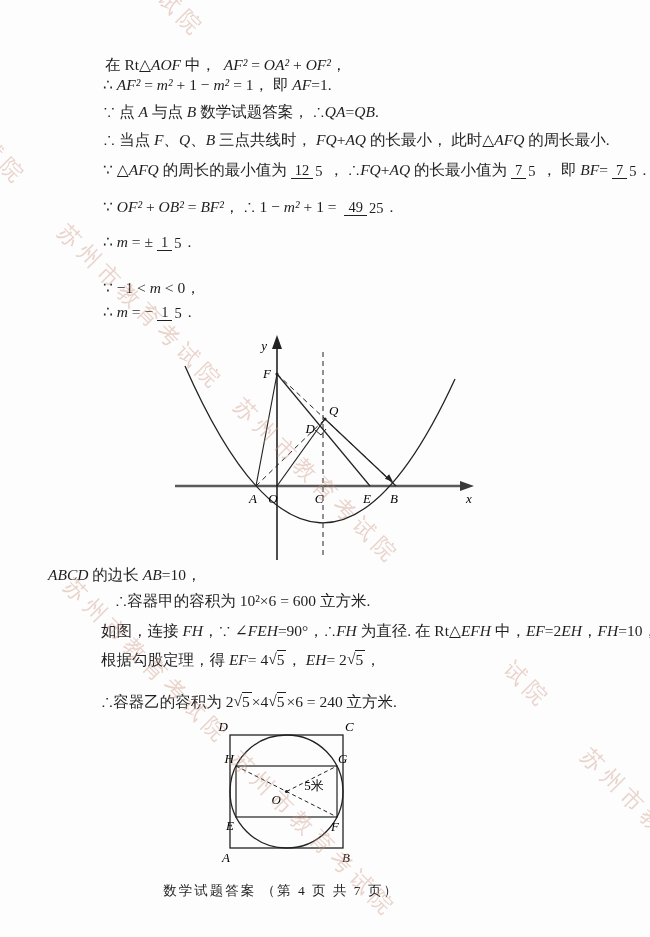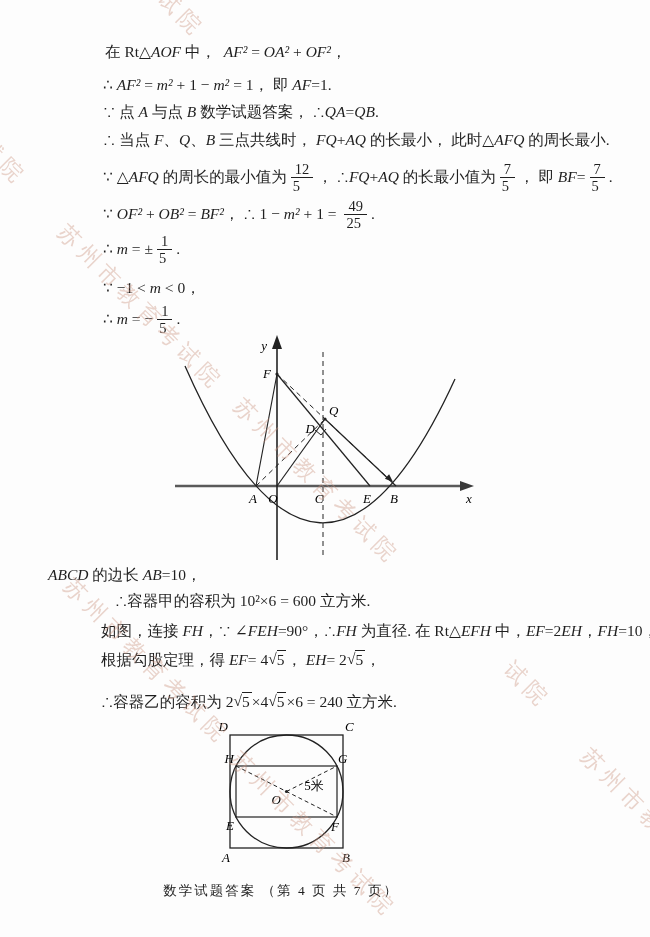--- a/index.html
+++ b/index.html
@@ -13,21 +13,21 @@
     transform:rotate(45deg);transform-origin:0 0;white-space:nowrap;pointer-events:none;z-index:3;
     font-family:"Liberation Serif","DejaVu Serif",serif;
   }
   
   .mline{
     position:absolute;left:103px;display:flex;align-items:center;
     font-size:15.5px;white-space:pre;z-index:2;line-height:1.2;
   }
   .cn{font-style:normal;}
   .math{font-style:italic;}
-  .frac{display:inline-flex;flex-direction:column;align-items:flex-start;margin:0 4px;font-size:14.5px;line-height:1.12;}
+  .frac{display:inline-flex;flex-direction:row;align-items:flex-end;margin:0 4px;font-size:14.5px;line-height:1.12;}
   .frac .num{border-bottom:1px solid #1f1f1f;padding:0 4px;}
   .frac .den{padding:0 2px;}
   .sqrt{display:inline-flex;align-items:flex-start;}
   .rsign{font-style:normal;}
   .rad{border-top:1px solid #1f1f1f;padding:0 2px 0 0;}
   .footer{
     position:absolute;top:882px;left:0;width:562px;text-align:center;
     font-size:13.5px;letter-spacing:2px;z-index:2;
   }
   svg{position:absolute;z-index:2;overflow:visible;}
@@ -41,21 +41,21 @@
 
   <div class="wm" style="left:172px;top:-16px">试院</div>
   <div class="wm" style="left:-6px;top:132px">试院</div>
   <div class="wm" style="left:72px;top:218px">苏州市教育考试院</div>
   <div class="wm" style="left:248px;top:392px">苏州市教育考试院</div>
   <div class="wm" style="left:518px;top:655px">试院</div>
   <div class="wm" style="left:78px;top:572px">苏州市教育考试院</div>
   <div class="wm" style="left:245px;top:745px">苏州市教育考试院</div>
   <div class="wm" style="left:595px;top:742px">苏州市教育考试院</div>
 
-  <div class="mline" style="top:43px;left:105px"><span class="cn">在 Rt△</span><span class="math">AOF</span><span class="cn"> 中，  </span><span class="math">AF²</span><span class="cn"> = </span><span class="math">OA²</span><span class="cn"> + </span><span class="math">OF²</span><span class="cn">，</span></div>
+  <div class="mline" style="top:56px;left:105px"><span class="cn">在 Rt△</span><span class="math">AOF</span><span class="cn"> 中，  </span><span class="math">AF²</span><span class="cn"> = </span><span class="math">OA²</span><span class="cn"> + </span><span class="math">OF²</span><span class="cn">，</span></div>
   <div class="mline" style="top:76px"><span class="cn">∴ </span><span class="math">AF²</span><span class="cn"> = </span><span class="math">m²</span><span class="cn"> + 1 − </span><span class="math">m²</span><span class="cn"> = 1， 即 </span><span class="math">AF</span><span class="cn">=1.</span></div>
   <div class="mline" style="top:103px"><span class="cn">∵ 点 </span><span class="math">A</span><span class="cn"> 与点 </span><span class="math">B</span><span class="cn"> 数学试题答案， ∴</span><span class="math">QA</span><span class="cn">=</span><span class="math">QB</span><span class="cn">.</span></div>
   <div class="mline" style="top:131px"><span class="cn">∴ 当点 </span><span class="math">F</span><span class="cn">、</span><span class="math">Q</span><span class="cn">、</span><span class="math">B</span><span class="cn"> 三点共线时， </span><span class="math">FQ</span><span class="cn">+</span><span class="math">AQ</span><span class="cn"> 的长最小， 此时△</span><span class="math">AFQ</span><span class="cn"> 的周长最小.</span></div>
   <div class="mline" style="top:161px"><span class="cn">∵ △</span><span class="math">AFQ</span><span class="cn"> 的周长的最小值为</span><span class="frac"><span class="num">12</span><span class="den">5</span></span><span class="cn">， ∴</span><span class="math">FQ</span><span class="cn">+</span><span class="math">AQ</span><span class="cn"> 的长最小值为</span><span class="frac"><span class="num">7</span><span class="den">5</span></span><span class="cn">， 即 </span><span class="math">BF</span><span class="cn">=</span><span class="frac"><span class="num">7</span><span class="den">5</span></span><span class="cn">.</span></div>
   <div class="mline" style="top:198px"><span class="cn">∵ </span><span class="math">OF²</span><span class="cn"> + </span><span class="math">OB²</span><span class="cn"> = </span><span class="math">BF²</span><span class="cn">， ∴ 1 − </span><span class="math">m²</span><span class="cn"> + 1 = </span><span class="frac"><span class="num">49</span><span class="den">25</span></span><span class="cn">.</span></div>
   <div class="mline" style="top:233px"><span class="cn">∴ </span><span class="math">m</span><span class="cn"> = ±</span><span class="frac"><span class="num">1</span><span class="den">5</span></span><span class="cn">.</span></div>
   <div class="mline" style="top:279px"><span class="cn">∵ −1 &lt; </span><span class="math">m</span><span class="cn"> &lt; 0，</span></div>
   <div class="mline" style="top:303px"><span class="cn">∴ </span><span class="math">m</span><span class="cn"> = −</span><span class="frac"><span class="num">1</span><span class="den">5</span></span><span class="cn">.</span></div>
 
   <svg style="left:163px;top:333px" width="322" height="232" viewBox="0 0 322 232">

